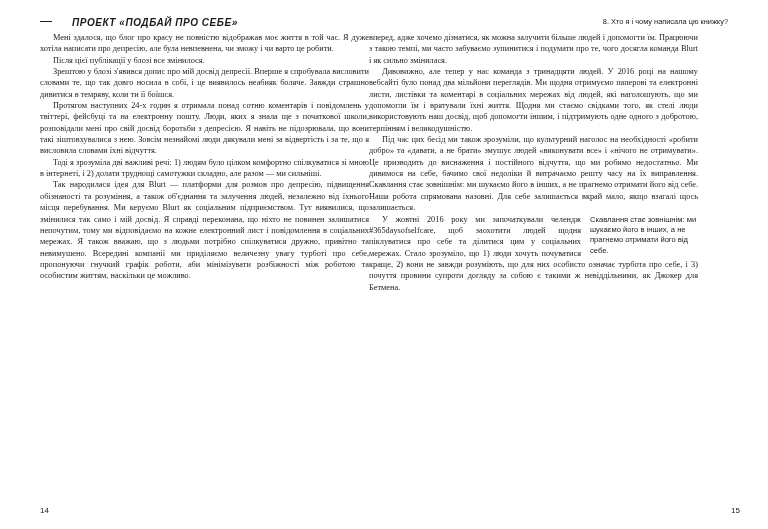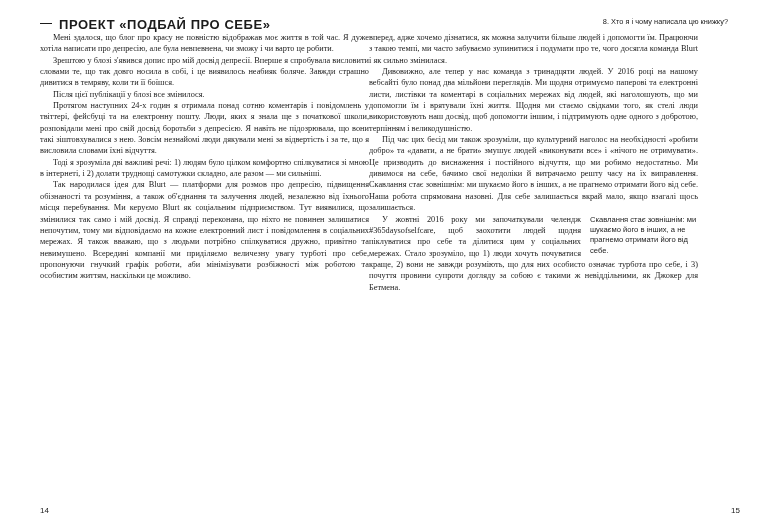--- a/index.html
+++ b/index.html
@@ -24,28 +24,29 @@
   .header {
     display: flex;
     justify-content: space-between;
     align-items: flex-start;
     padding: 17px 40px 0 40px;
     height: 22px;
     box-sizing: border-box;
   }
   .header-left {
     font-family: "Liberation Sans", sans-serif;
-    font-size: 13px;
+    font-size: 10px;
     letter-spacing: 0.55px;
     color: #1b1b1b;
     font-weight: 700;
     text-transform: uppercase;
     display: flex;
     align-items: center;
-    gap: 5px;
+    gap: 18px;
+    font-style: italic;
   }
   .header-rule {
     display: inline-block;
     width: 12px;
     height: 1px;
     background: #1b1b1b;
     margin-right: 2px;
     position: relative;
     top: -1px;
   }
@@ -111,22 +112,22 @@
       <span class="header-rule"></span>
       <span>ПРОЕКТ «ПОДБАЙ ПРО СЕБЕ»</span>
     </div>
     <div class="header-right">8. Хто я і чому написала цю книжку?</div>
   </div>
 
   <div class="content">
 
     <div class="column">
       <p class="para">Мені здалося, що блог про красу не повністю відображав моє життя в той час. Я дуже хотіла написати про депресію, але була невпевнена, чи зможу і чи варто це робити.</p>
+      <p class="para">Після цієї публікації у блозі все змінилося.</p>
       <p class="para">Зрештою у блозі з'явився допис про мій досвід депресії. Вперше я спробувала висловити словами те, що так довго носила в собі, і це виявилось неабияк боляче. Завжди страшно дивитися в темряву, коли ти її боїшся.</p>
-      <p class="para">Після цієї публікації у блозі все змінилося.</p>
       <p class="para">Протягом наступних 24-х годин я отримала понад сотню коментарів і повідомлень у твіттері, фейсбуці та на електронну пошту. Люди, яких я знала ще з початкової школи, розповідали мені про свій досвід боротьби з депресією. Я навіть не підозрювала, що вони такі зіштовхувалися з нею. Зовсім незнайомі люди дякували мені за відвертість і за те, що я висловила словами їхні відчуття.</p>
       <p class="para">Тоді я зрозуміла дві важливі речі: 1) людям було цілком комфортно спілкуватися зі мною в інтернеті, і 2) долати труднощі самотужки складно, але разом — ми сильніші.</p>
       <p class="para">Так народилася ідея для Blurt — платформи для розмов про депресію, підвищення обізнаності та розуміння, а також об'єднання та залучення людей, незалежно від їхнього місця перебування. Ми керуємо Blurt як соціальним підприємством. Тут виявилися, що змінилися так само і мій досвід. Я справді переконана, що ніхто не повинен залишатися непочутим, тому ми відповідаємо на кожне електронний лист і повідомлення в соціальних мережах. Я також вважаю, що з людьми потрібно спілкуватися дружно, привітно та невимушено. Всередині компанії ми приділяємо величезну увагу турботі про себе, пропонуючи гнучкий графік роботи, аби мінімізувати розбіжності між роботою та особистим життям, наскільки це можливо.</p>
     </div>
 
     <div class="column">
       <p class="para noindent">вперед, адже хочемо дізнатися, як можна залучити більше людей і допомогти їм. Працюючи з такою темпі, ми часто забуваємо зупинитися і подумати про те, чого досягла команда Blurt і як сильно змінилася.</p>
       <p class="para">Дивовижно, але тепер у нас команда з тринадцяти людей. У 2016 році на нашому вебсайті було понад два мільйони переглядів. Ми щодня отримуємо паперові та електронні листи, листівки та коментарі в соціальних мережах від людей, які наголошують, що ми допомогли їм і врятували їхні життя. Щодня ми стаємо свідками того, як стелі люди використовують наш досвід, щоб допомогти іншим, і підтримують одне одного з добротою, терпінням і великодушністю.</p>
       <p class="para">Під час цих бесід ми також зрозуміли, що культурний наголос на необхідності «робити добро» та «давати, а не брати» змушує людей «виконувати все» і «нічого не отримувати». Це призводить до виснаження і постійного відчуття, що ми робимо недостатньо. Ми дивимося на себе, бачимо свої недоліки й витрачаємо решту часу на їх виправлення. Скавлання стає зовнішнім: ми шукаємо його в інших, а не прагнемо отримати його від себе. Наша робота спрямована назовні. Для себе залишається вкрай мало, якщо взагалі щось залишається.</p>
       <div class="pull-wrap">

